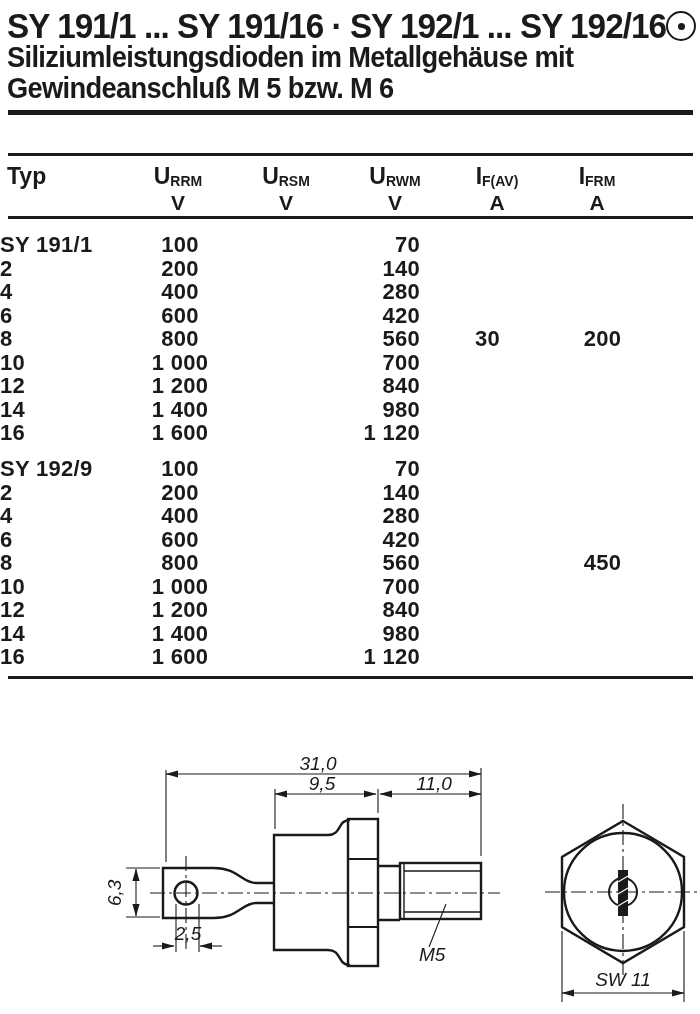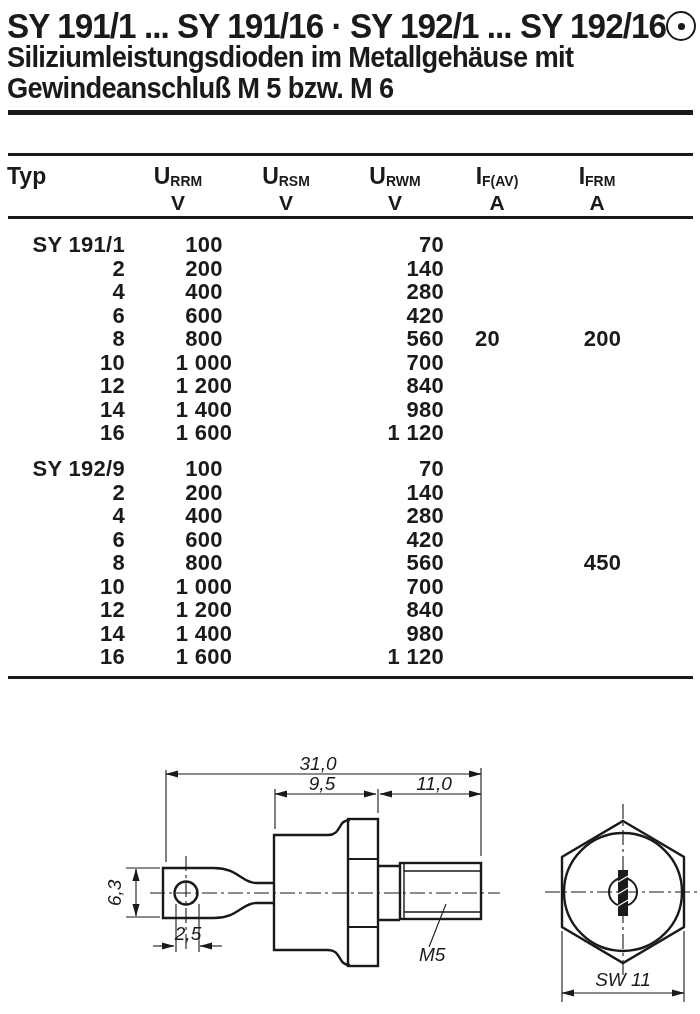--- a/index.html
+++ b/index.html
@@ -35,21 +35,21 @@
   .h-col{position:absolute;top:0;width:80px;text-align:center;}
   .h-sym{font-size:23px;letter-spacing:0;}
   .h-sym sub{font-size:14px;vertical-align:baseline;position:relative;top:2px;}
   .h-unit{font-size:21px;margin-top:1px;}
   .hc-urrm{left:138px;} .hc-ursm{left:246px;} .hc-urwm{left:355px;}
   .hc-ifav{left:457px;} .hc-ifrm{left:557px;}
   .tgroup{position:absolute;left:0;width:700px;height:212px;
     font-size:22px;font-weight:bold;letter-spacing:.3px;}
   .tg-191{top:233px;} .tg-192{top:457px;}
   .trow{display:flex;height:23.5px;line-height:23.5px;white-space:nowrap;}
-  .c-typ{width:101px;text-align:right;padding-left:24px;}
+  .c-typ{width:101px;}
   .c-urrm{width:158px;text-align:center;}
   .c-ursm{width:71px;}
   .c-urwm{width:90px;text-align:right;}
   .c-if,.c-ifrm{
     position:absolute;top:0;height:100%;width:95px;
     display:flex;align-items:center;justify-content:center;
   }
   .c-if{left:440px;} .c-ifrm{left:555px;}
   .drawing{position:absolute;left:0;top:730px;}
   .ol{stroke:#1a1a1a;stroke-width:2.4;fill:none;}
@@ -153,21 +153,21 @@
         <span class="c-urrm">1 400</span>
         <span class="c-ursm"></span>
         <span class="c-urwm">980</span>
       </div>
     <div class="trow">
         <span class="c-typ">16</span>
         <span class="c-urrm">1 600</span>
         <span class="c-ursm"></span>
         <span class="c-urwm">1 120</span>
       </div>
-    <div class="c-if">20</div>
+    <div class="c-if">30</div>
     <div class="c-ifrm">200</div>
   </div>
 
   <div class="tgroup tg-192">
     <div class="trow">
         <span class="c-typ">SY 192/9</span>
         <span class="c-urrm">100</span>
         <span class="c-ursm"></span>
         <span class="c-urwm">70</span>
       </div>

